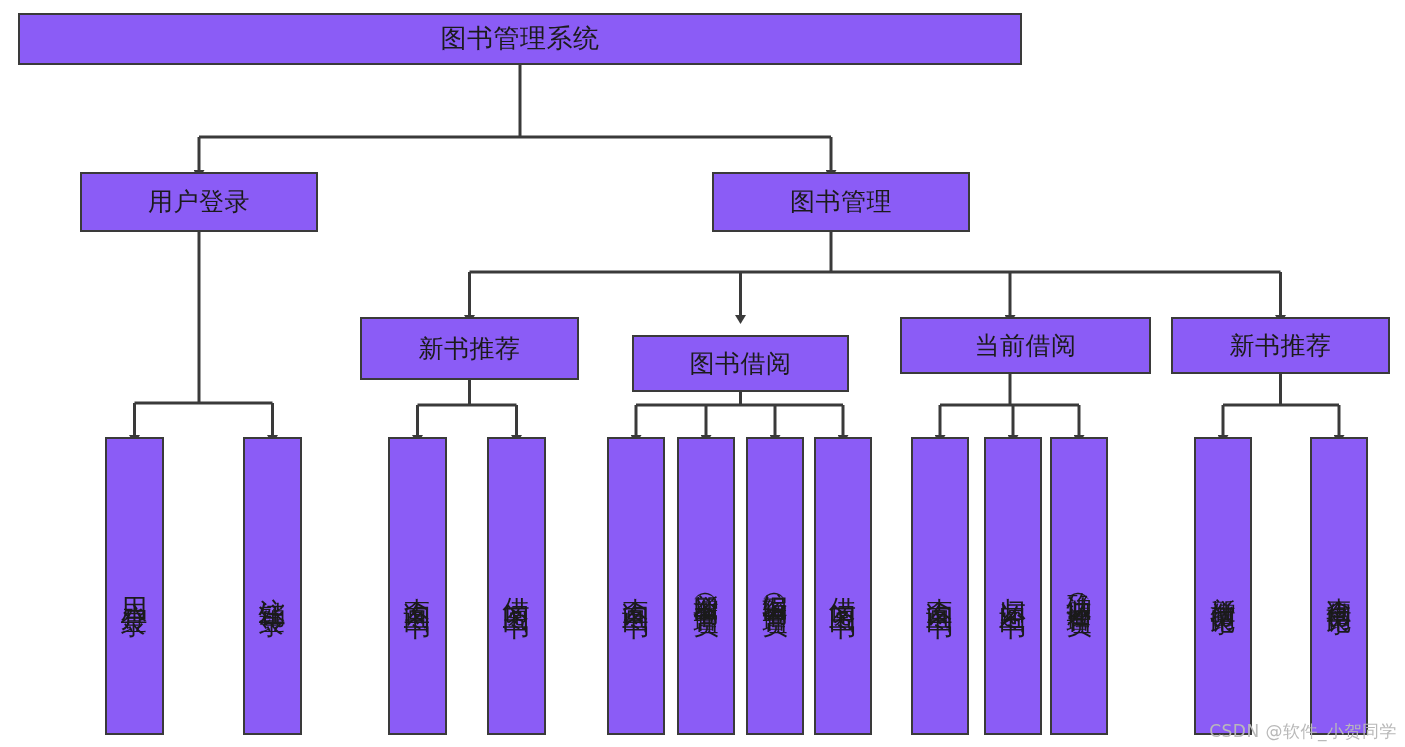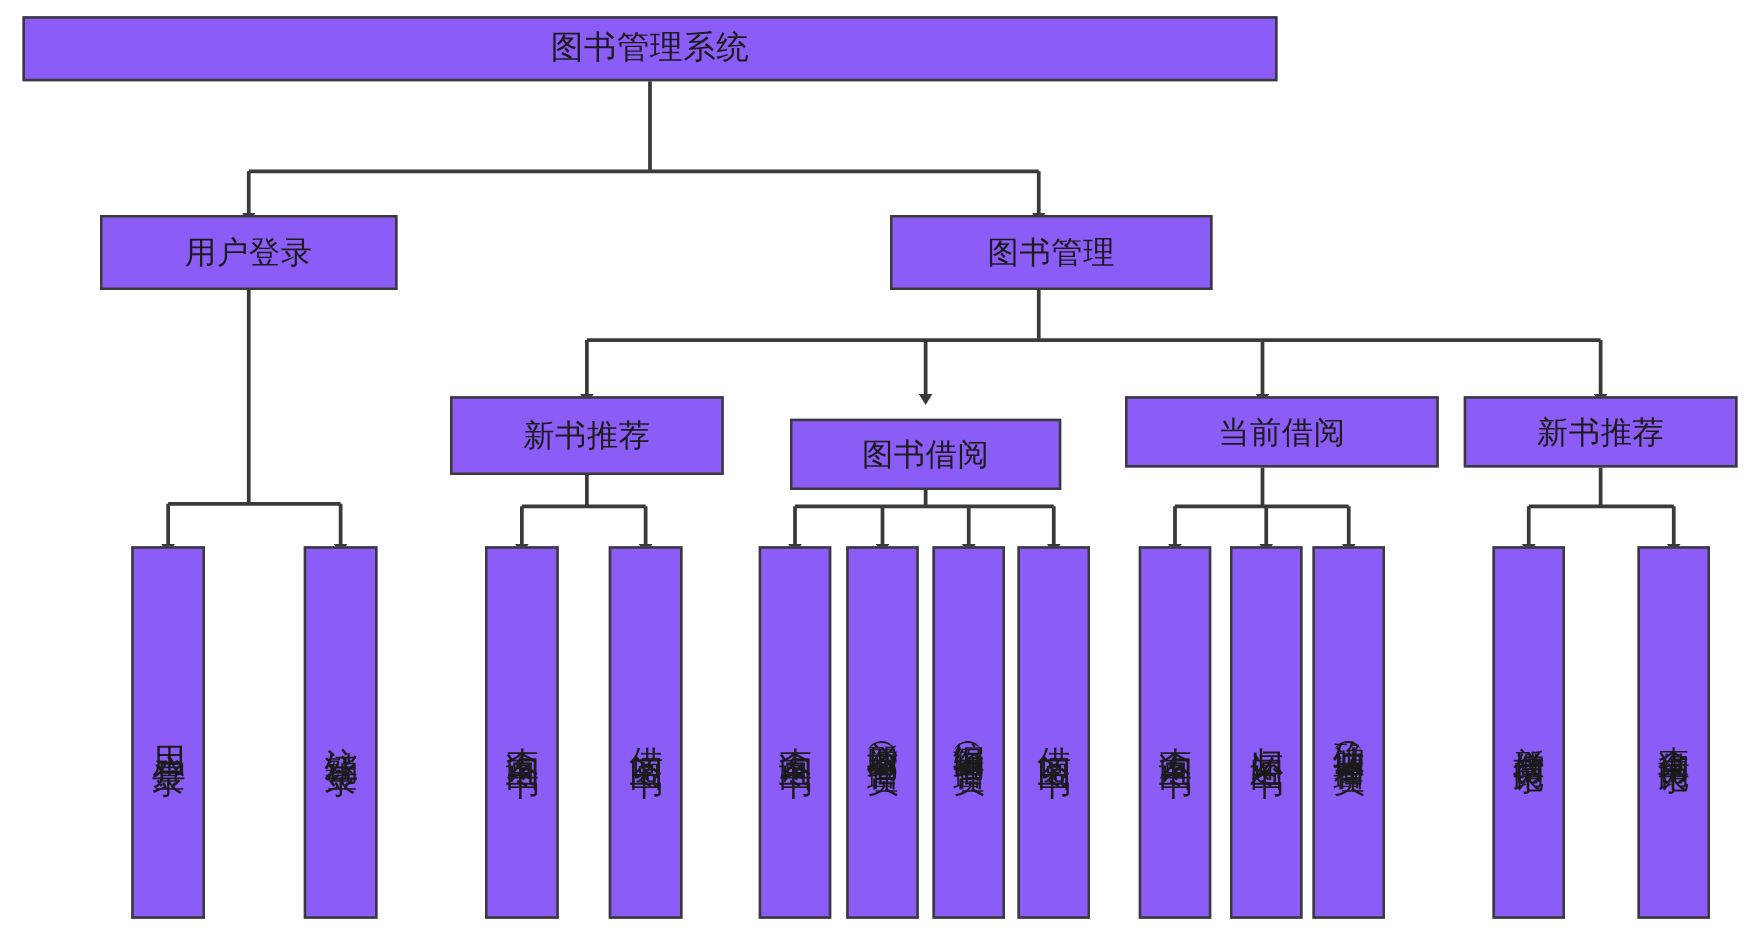--- a/index.html
+++ b/index.html
@@ -184,14 +184,15 @@
         <span class="label">确认归还（管理员）</span>
       </div>
       <div class="node vert small" id="node-leaf_11" style="left: 1194px; top: 437px; width: 58px; height: 298px;">
         <span class="label">新增借阅记录</span>
       </div>
       <div class="node vert small" id="node-leaf_12" style="left: 1310px; top: 437px; width: 58px; height: 298px;">
         <span class="label">查询借阅记录</span>
       </div>
     </div>
 
+  <div id="watermark">CSDN @软件_小贺同学</div>
 
 </div>
 
 </body></html>

